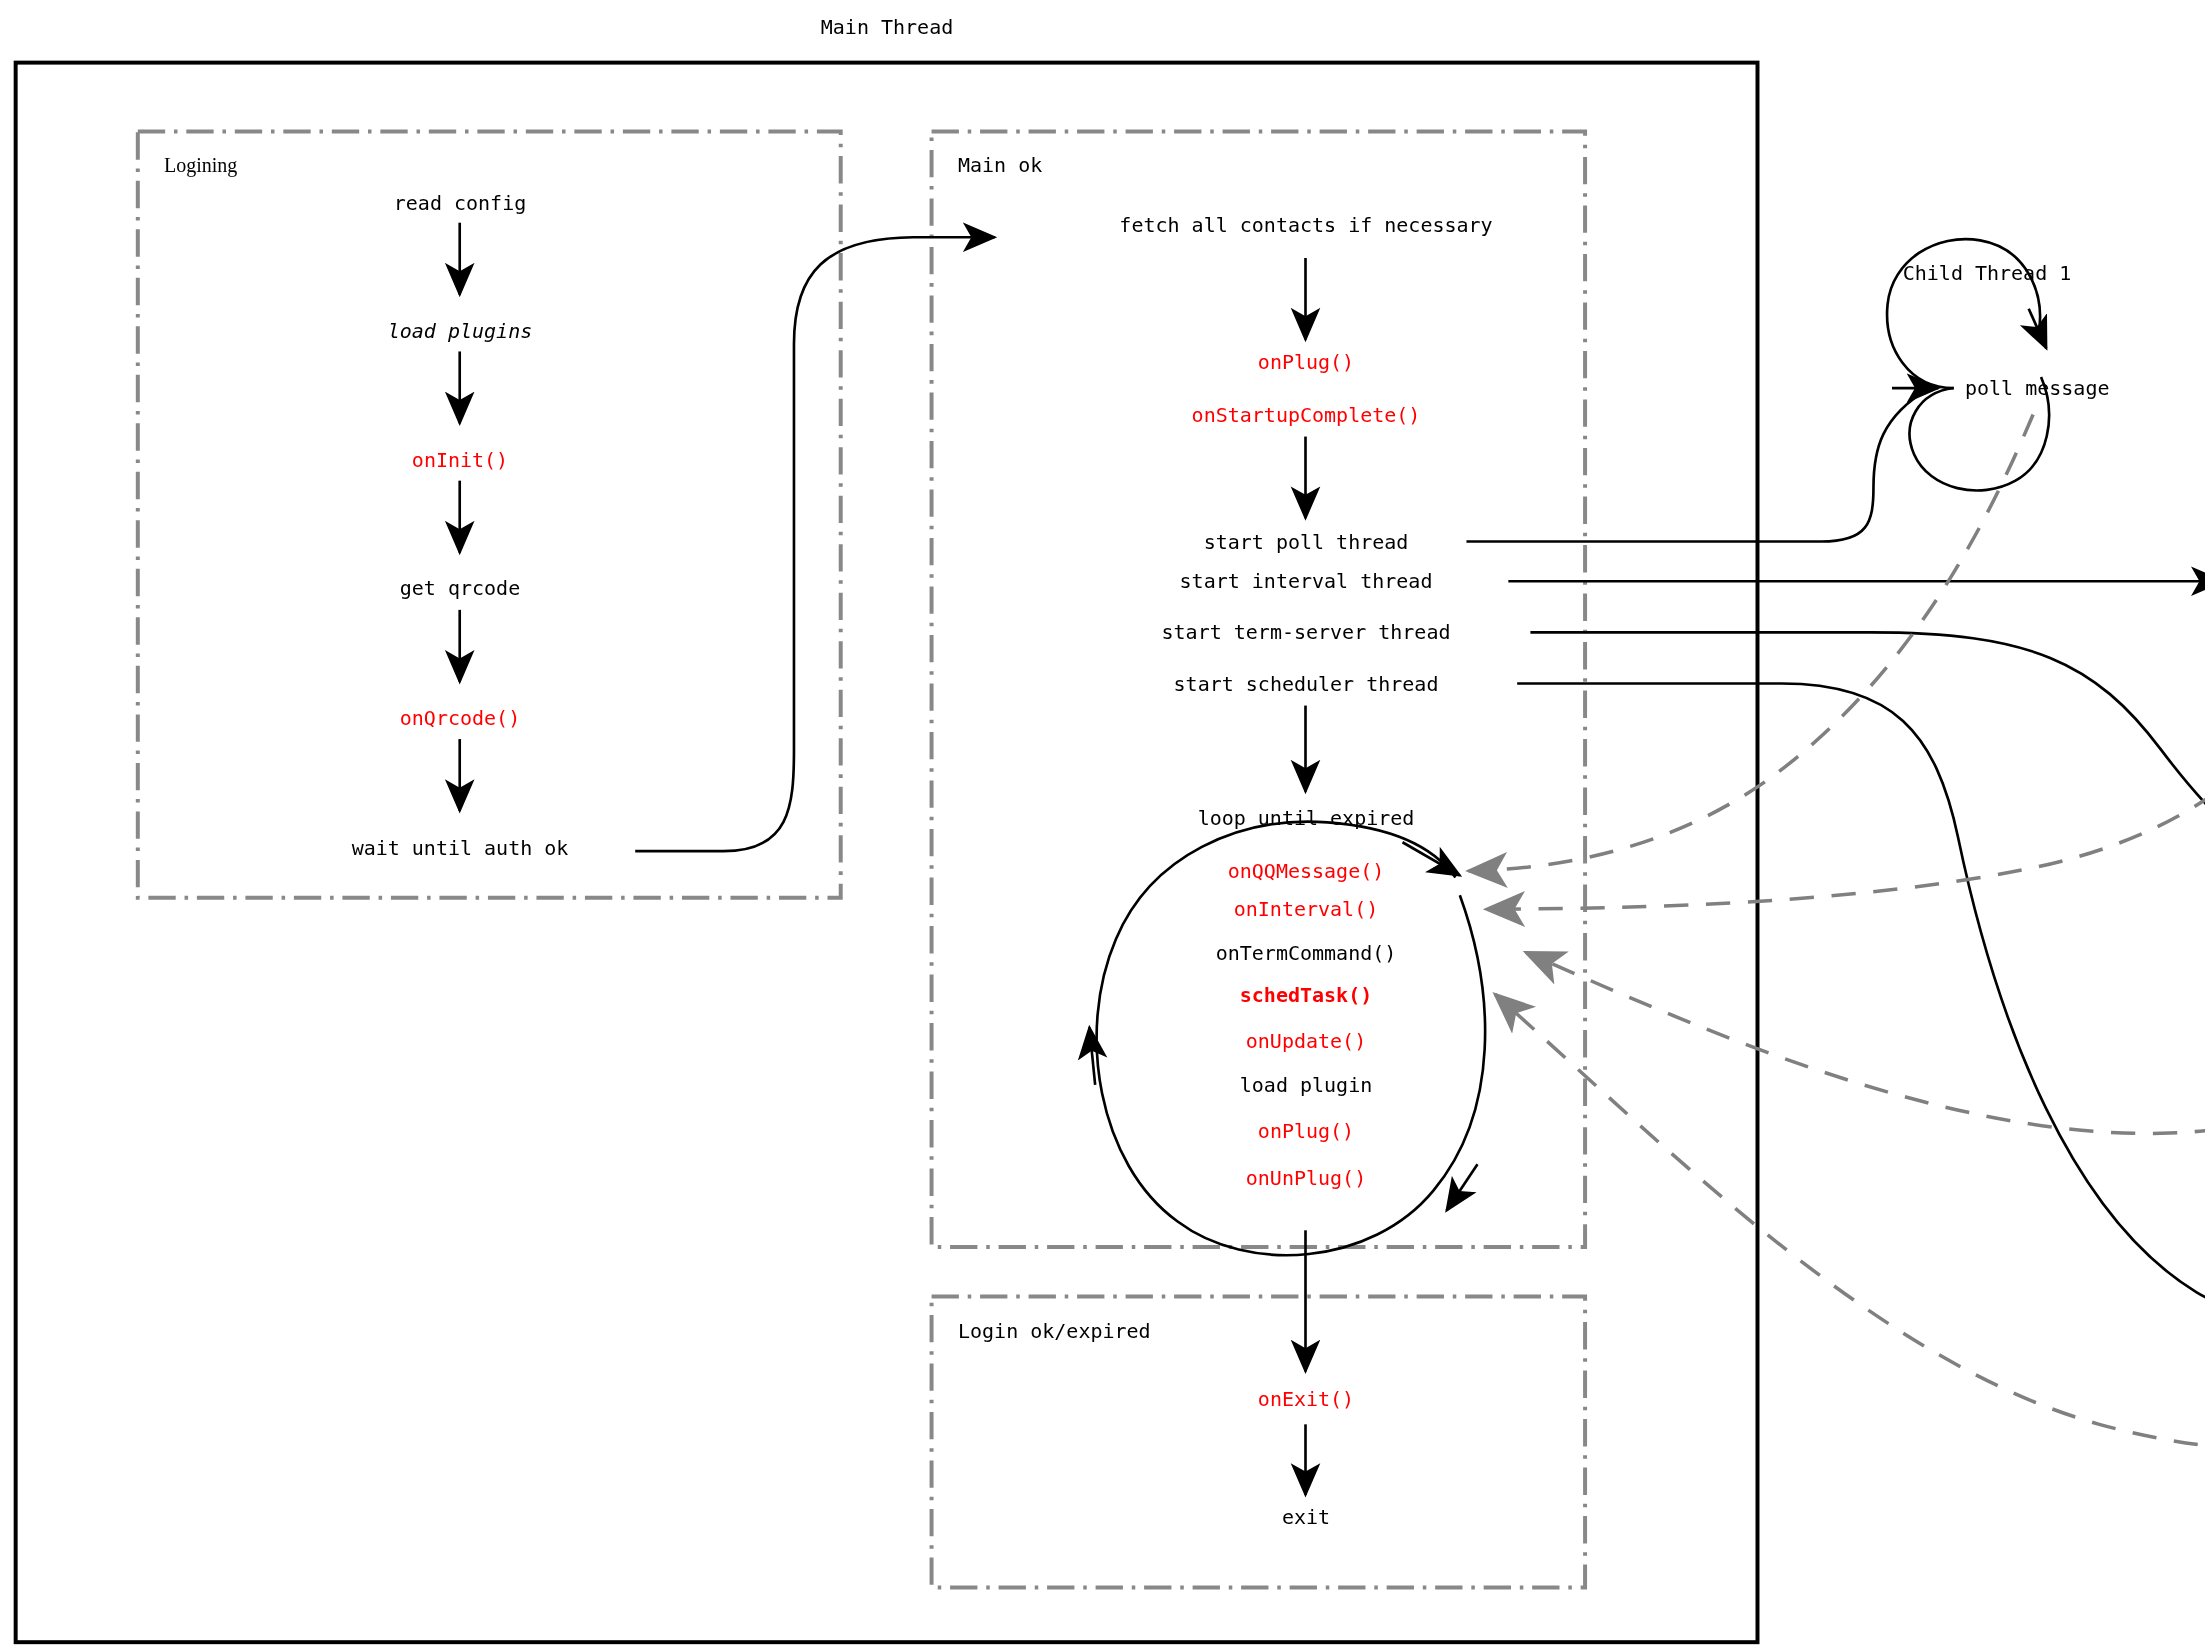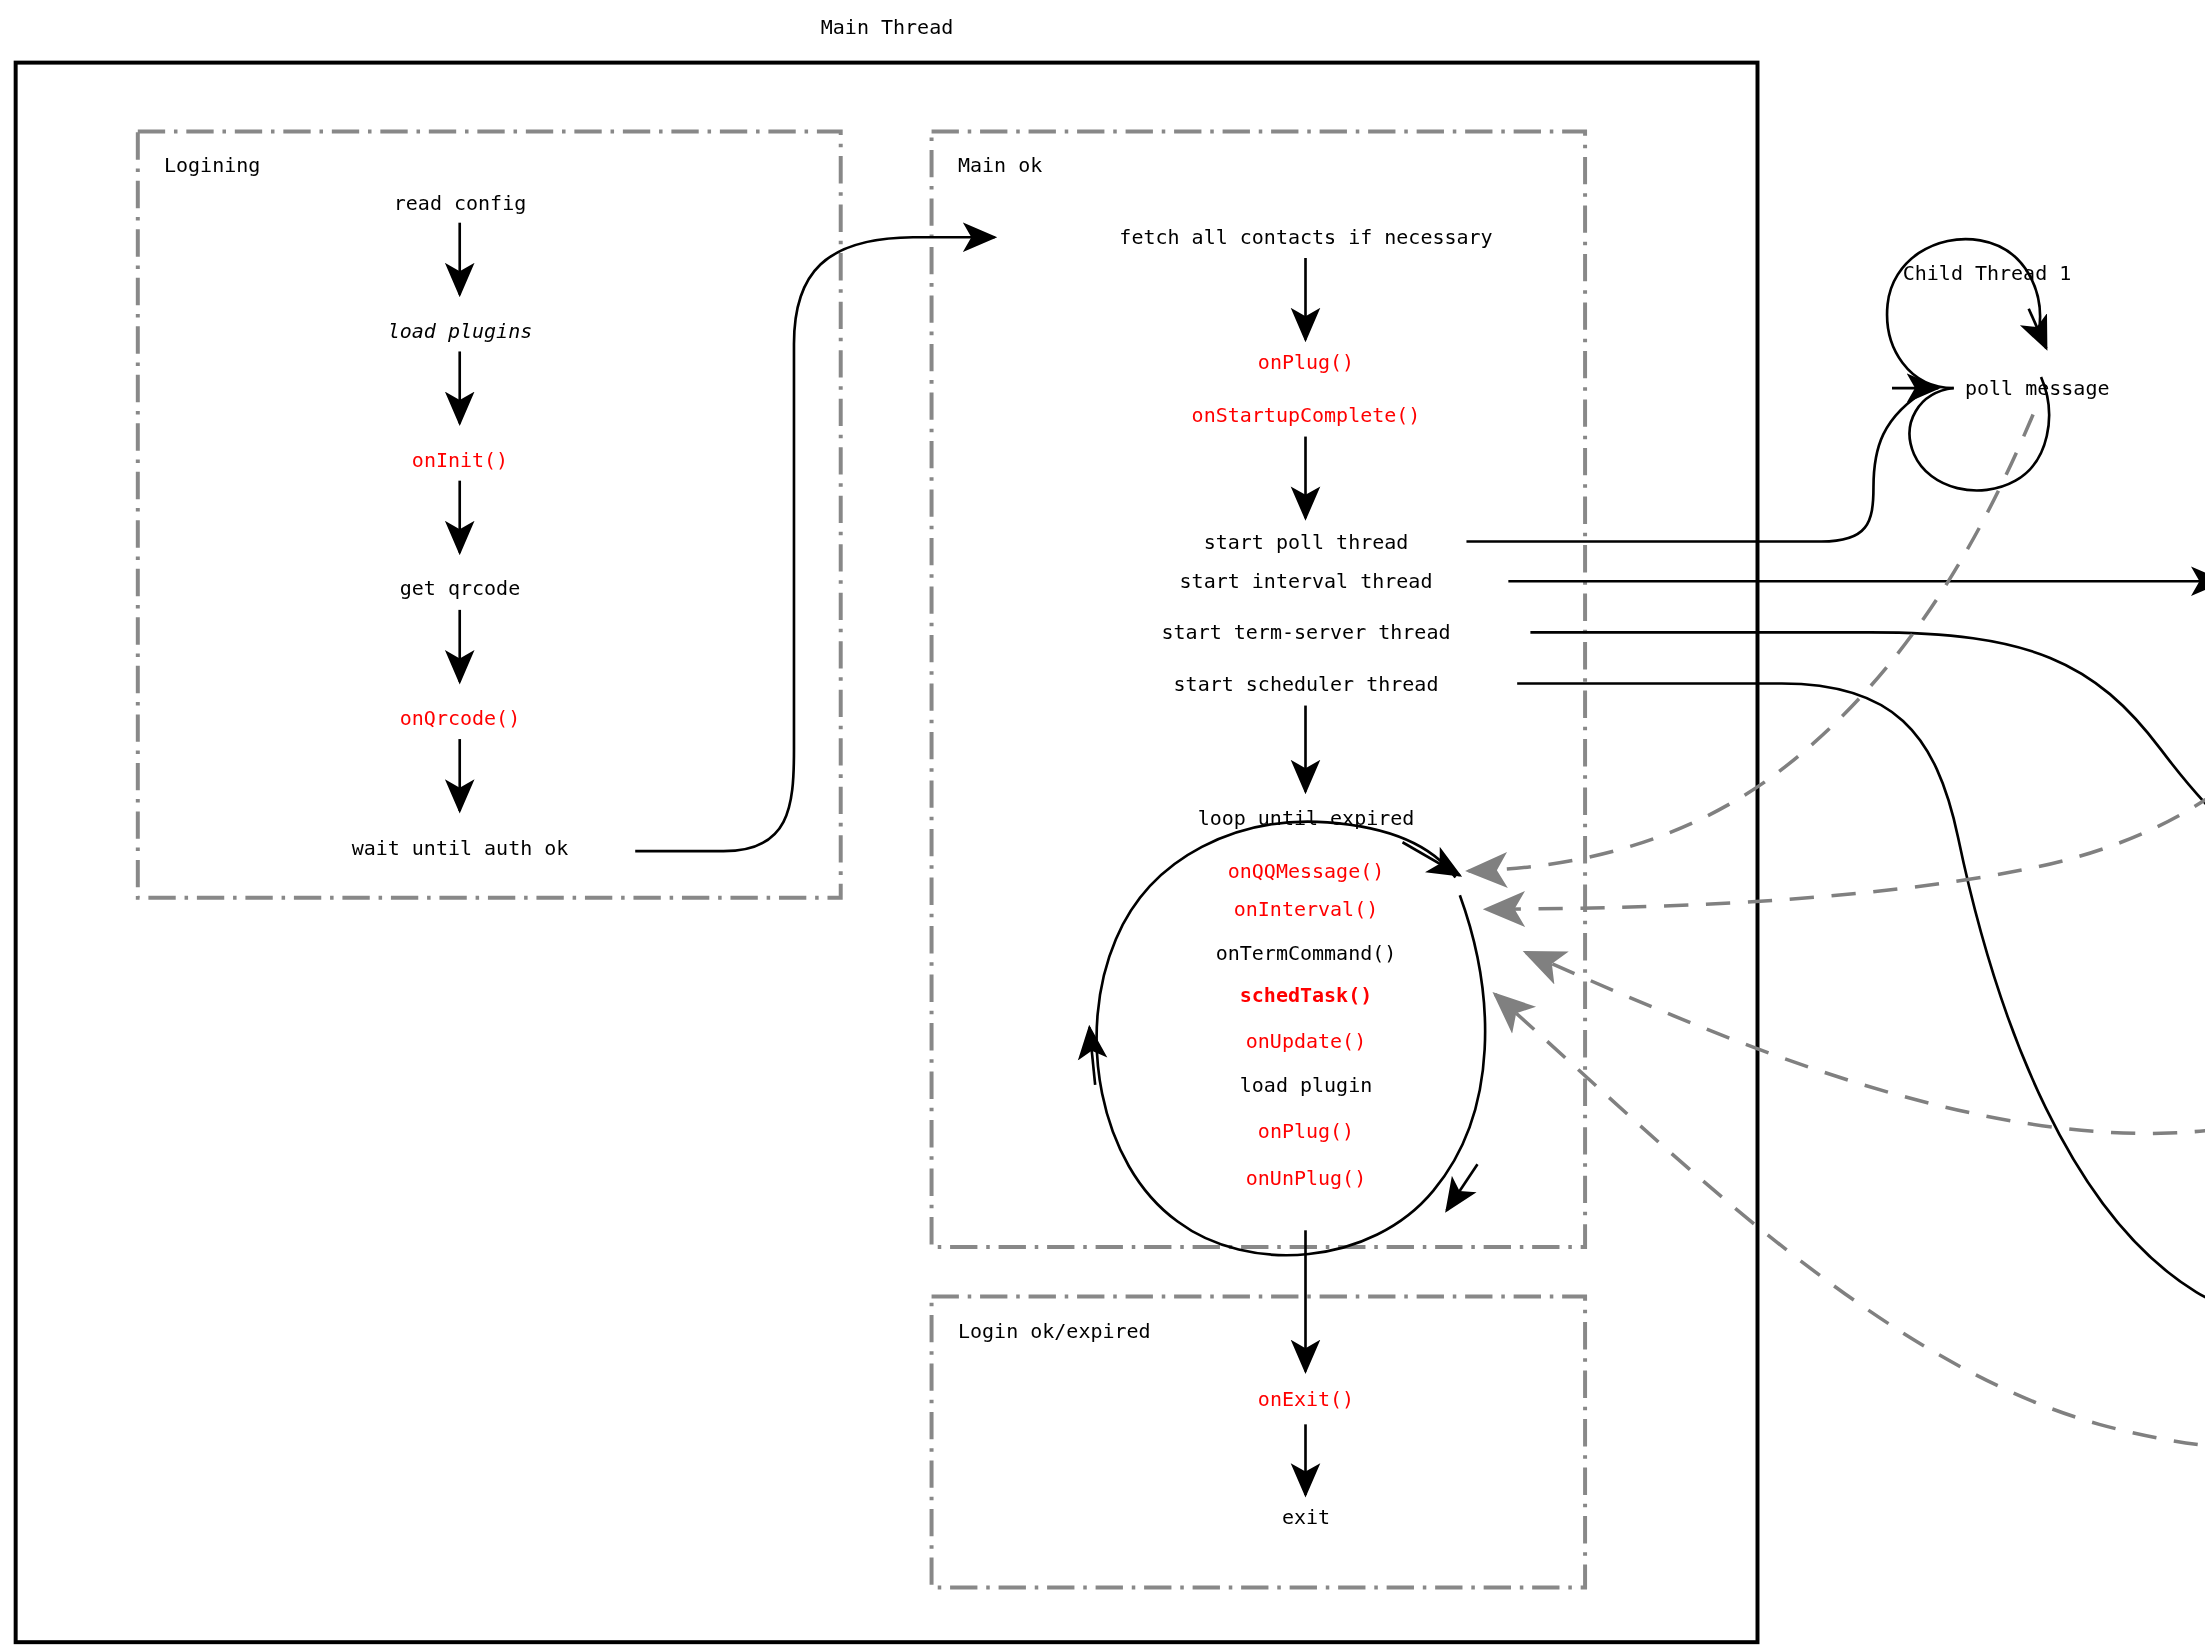--- a/index.html
+++ b/index.html
@@ -140,32 +140,32 @@
 
     <path d="M5660,2200 C5590,2400 5300,2560 4900,2570
              C4400,2580 3850,2330 3460,2160" fill="none" stroke="#808080" stroke-width="8" stroke-dasharray="55 40" marker-end="url(#arrowGray)"></path>
 
     <path d="M5700,3130 C5580,3300 5160,3340 4760,3230
              C4260,3090 3800,2620 3390,2255" fill="none" stroke="#808080" stroke-width="8" stroke-dasharray="55 40" marker-end="url(#arrowGray)"></path>
   </svg>
 
   <div class="title-text" style="left:887px; top:27px;">Main Thread</div>
 
-  <div class="box-label" style="left:164px; top:155px;">Logining</div>
+  <div class="box-label" style="left:164px; top:155px;font-family:Liberation Serif, serif;">Logining</div>
   <div class="box-label" style="left:958px; top:155px;">Main ok</div>
   <div class="box-label" style="left:958px; top:1321px;">Login ok/expired</div>
 
   <div class="node-text" style="left:460px; top:203px;">read config</div>
   <div class="node-text" style="left:460px; top:331px;font-style:italic;">load plugins</div>
   <div class="node-text red" style="left:460px; top:460px;">onInit()</div>
   <div class="node-text" style="left:460px; top:588px;">get qrcode</div>
   <div class="node-text red" style="left:460px; top:718px;">onQrcode()</div>
   <div class="node-text" style="left:460px; top:848px;">wait until auth ok</div>
 
-  <div class="node-text" style="left:1306px; top:237px;">fetch all contacts if necessary</div>
+  <div class="node-text" style="left:1306px; top:225px;">fetch all contacts if necessary</div>
   <div class="node-text red" style="left:1306px; top:362px;">onPlug()</div>
   <div class="node-text red" style="left:1306px; top:415px;">onStartupComplete()</div>
 
   <div class="node-text" style="left:1306px; top:542px;">start poll thread</div>
   <div class="node-text" style="left:1306px; top:581px;">start interval thread</div>
   <div class="node-text" style="left:1306px; top:632px;">start term-server thread</div>
   <div class="node-text" style="left:1306px; top:684px;">start scheduler thread</div>
 
   <div class="node-text" style="left:1306px; top:818px;">loop until expired</div>
   <div class="node-text red" style="left:1306px; top:871px;">onQQMessage()</div>

